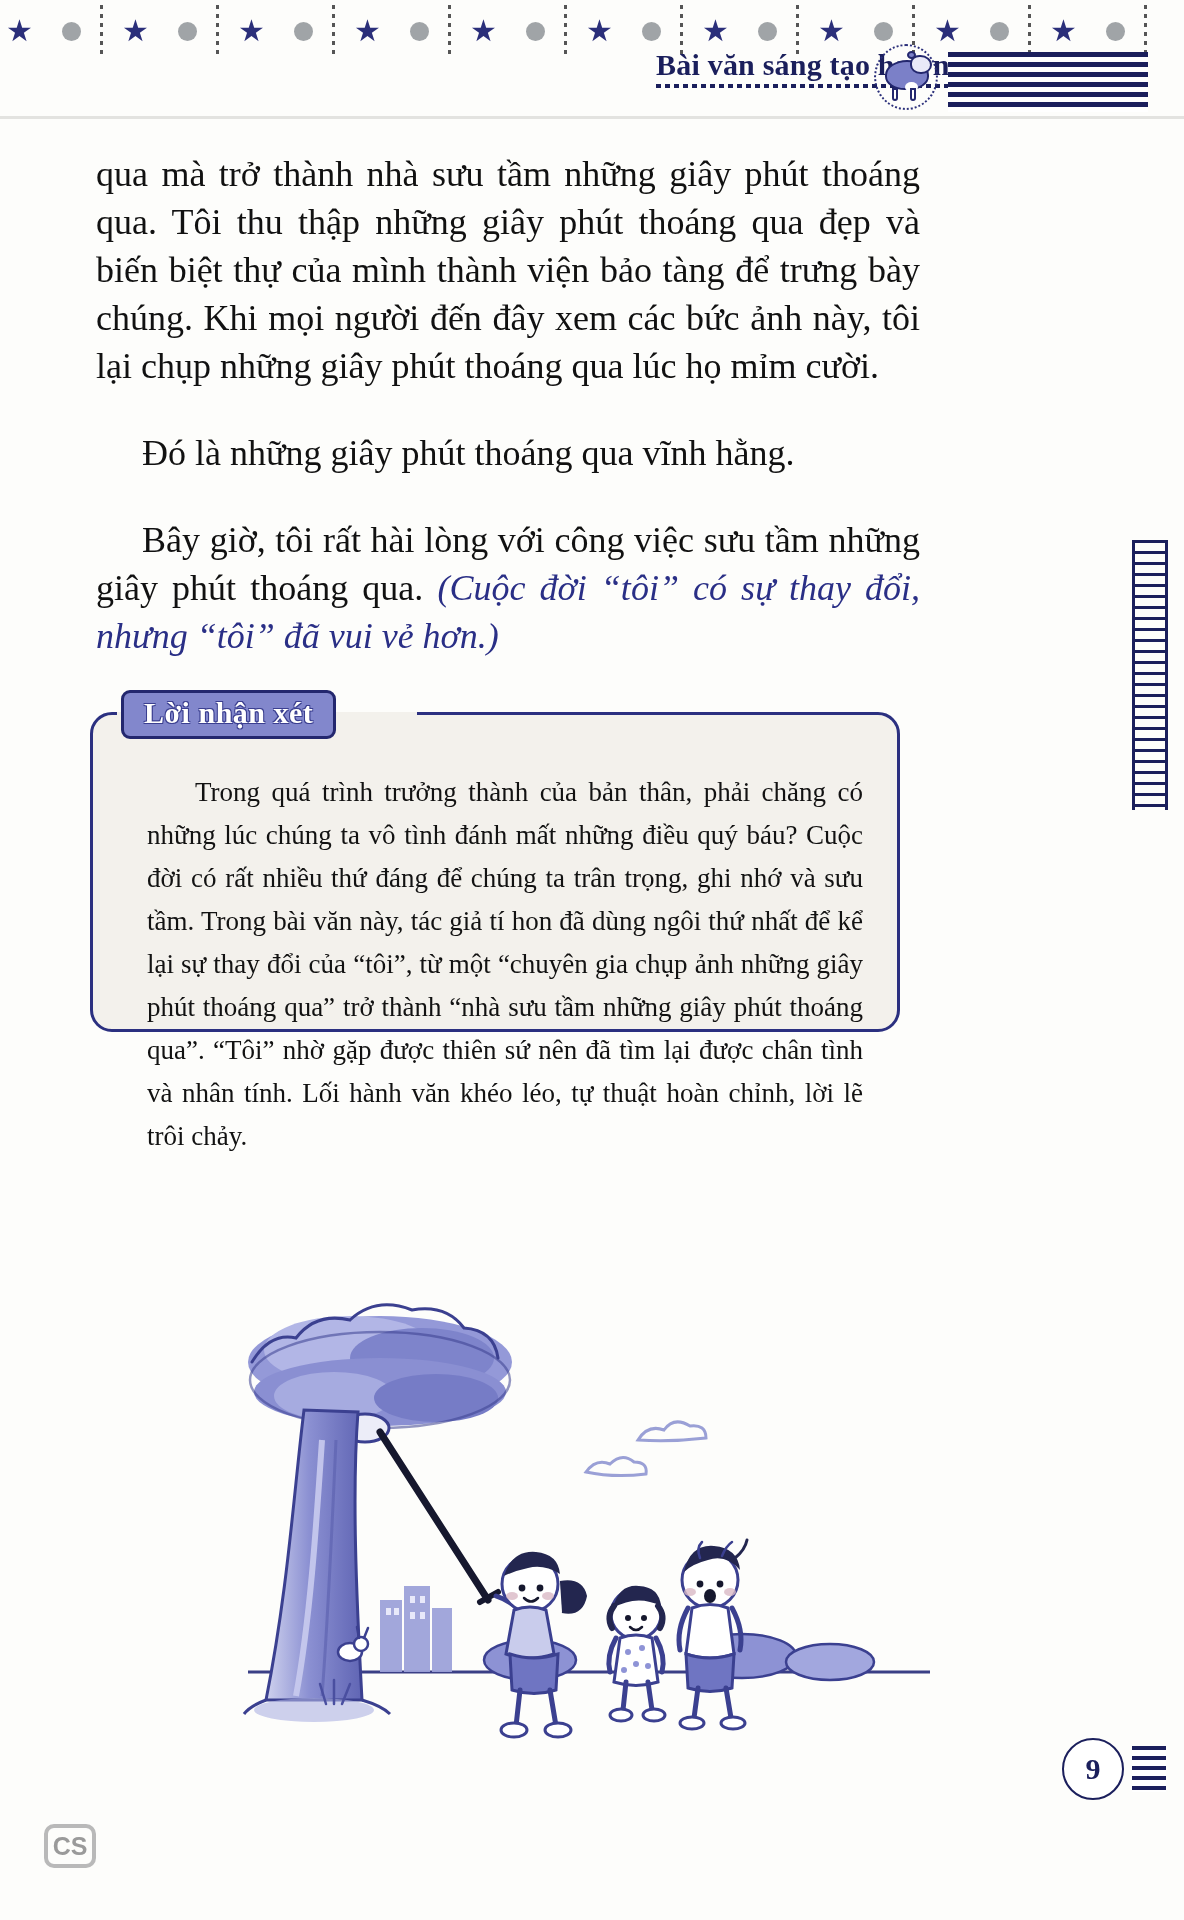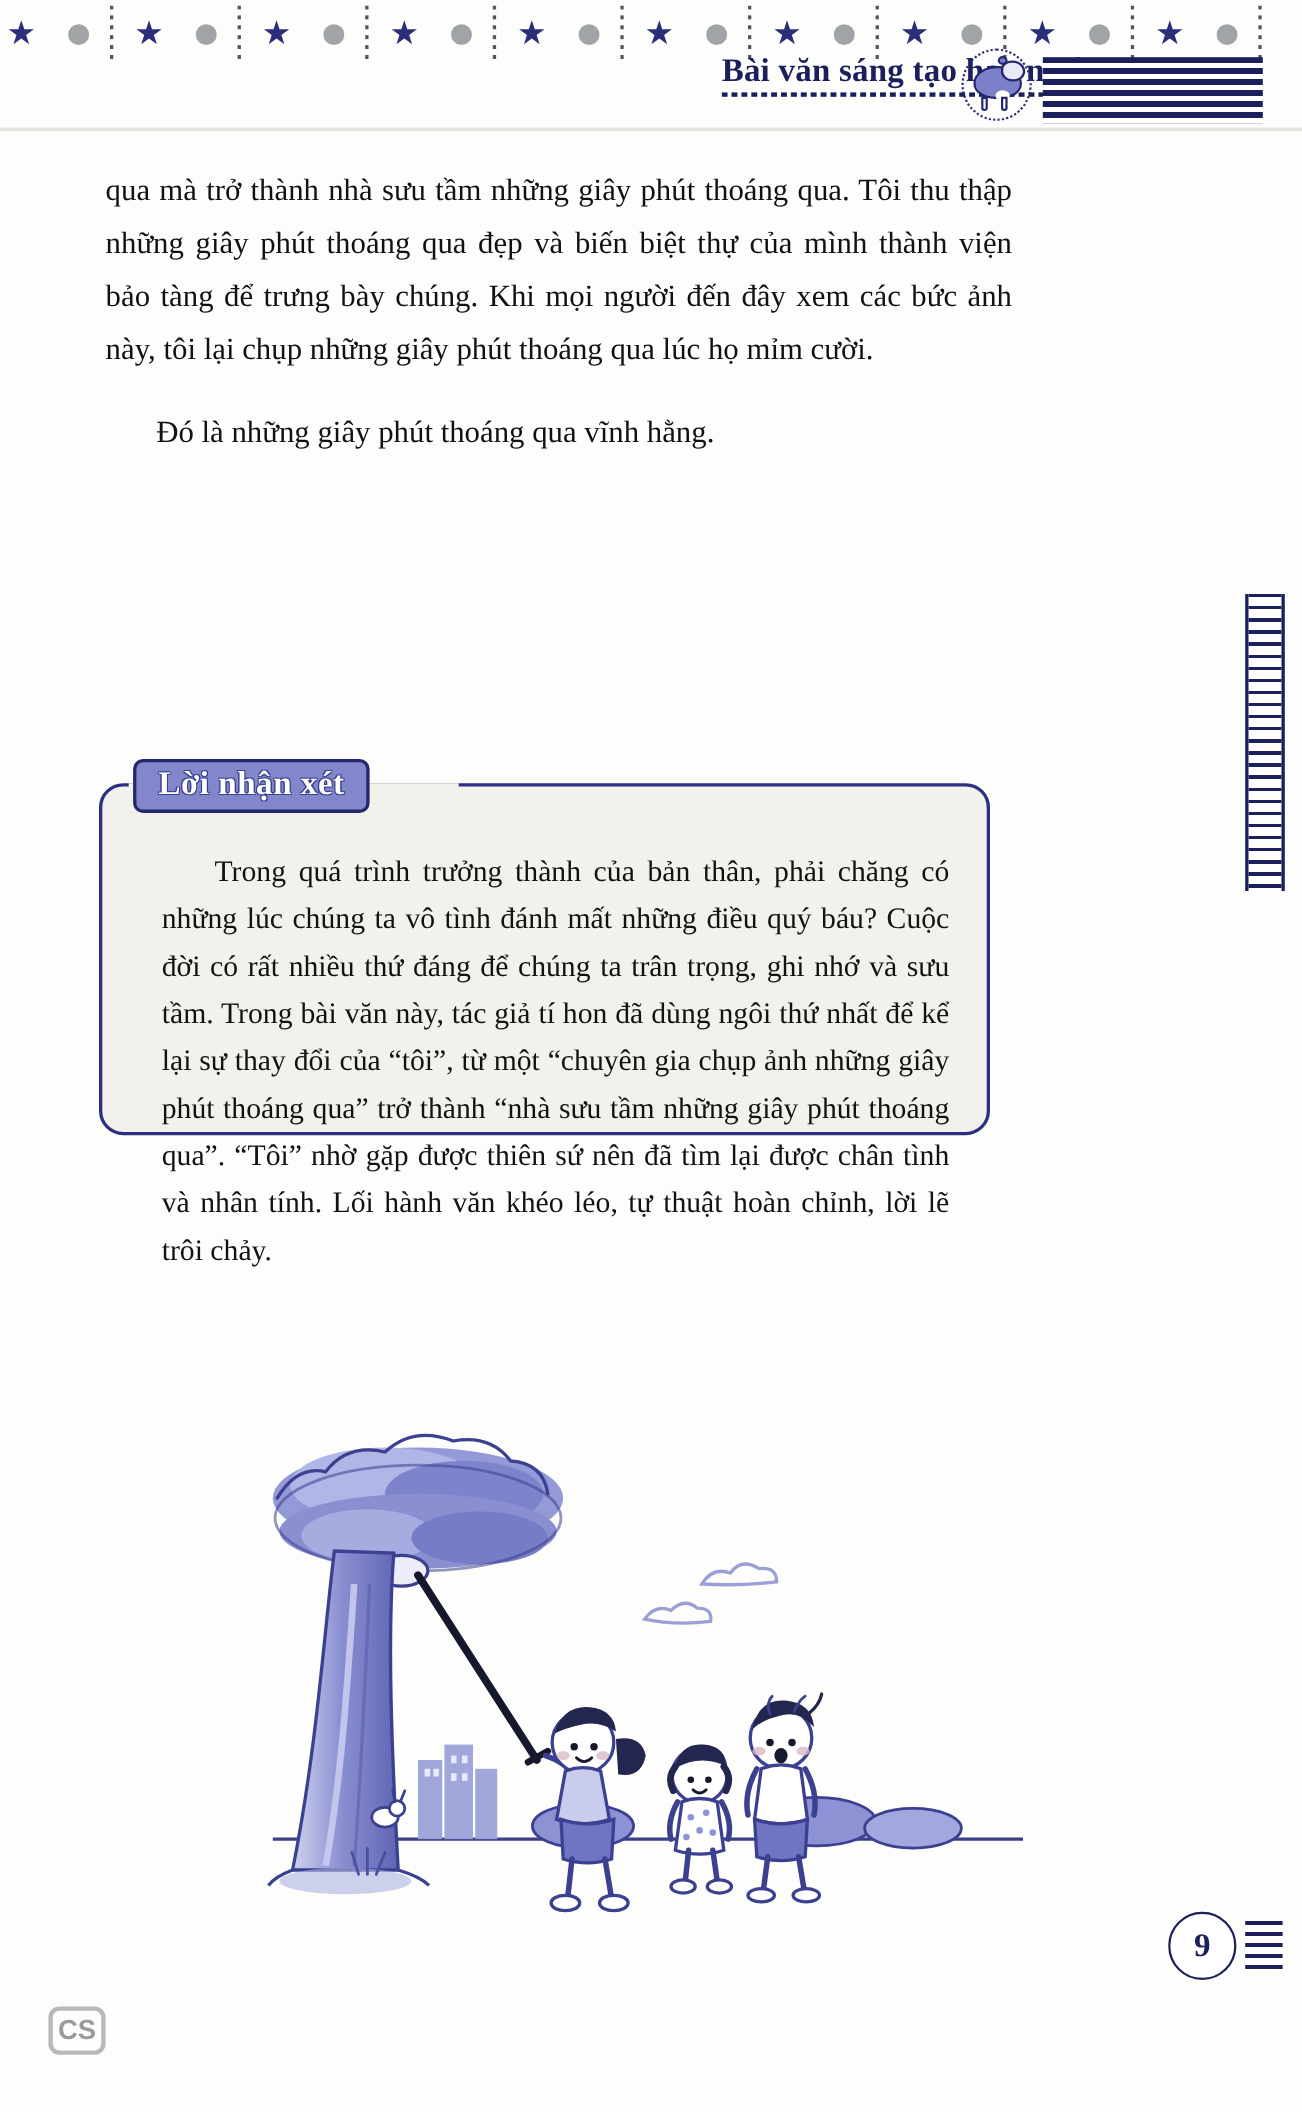--- a/index.html
+++ b/index.html
@@ -105,29 +105,29 @@
     position:absolute; left:948px; top:52px;
     width:200px; height:60px;
     background-image:repeating-linear-gradient(to bottom,#1b1f5c 0 5px, #ffffff 5px 10px);
   }
 
   
   .body-area {
     position:absolute; left:96px; top:150px; width:824px;
   }
   p.para {
-    font-size:28px;
+    font-size:36px;
     line-height:48px;
     color:#111111;
     text-align:justify;
     text-justify:inter-word;
     margin-bottom:12px;
   }
   p.para.indent { text-indent:46px; }
-  p.para.spaced { margin-top:28px; }
+  p.para.spaced { margin-top:39px; }
   .blue-ital {
     color:#2a2f86;
     font-style:italic;
   }
 
   
   .cbox {
     position:absolute; left:90px; top:712px;
     width:810px; height:320px;
     border:3px solid #2b3080;
@@ -298,20 +298,21 @@
     <span class="head"></span>
     <span class="leg" style="left:16px;"></span>
     <span class="leg" style="left:34px;"></span>
   </div>
 
   <div class="stripes"></div>
 
   <div class="body-area">
     <p class="para">qua mà trở thành nhà sưu tầm những giây phút thoáng qua. Tôi thu thập những giây phút thoáng qua đẹp và biến biệt thự của mình thành viện bảo tàng để trưng bày chúng. Khi mọi người đến đây xem các bức ảnh này, tôi lại chụp những giây phút thoáng qua lúc họ mỉm cười.</p>
     <p class="para indent spaced">Đó là những giây phút thoáng qua vĩnh hằng.</p>
+    <p class="para indent spaced"><span>Bây giờ, tôi rất hài lòng với công việc sưu tầm những giây phút thoáng qua. </span><span class="blue-ital">(Cuộc đời “tôi” có sự thay đổi, nhưng “tôi” đã vui vẻ hơn.)</span></p>
   </div>
 
   <div class="sidebar-tab"></div>
 
   <div class="cbox">
     <div class="cbox-notch"></div>
     <div class="cbox-label">Lời nhận xét</div>
     <div class="cbox-inner">
       <p>Trong quá trình trưởng thành của bản thân, phải chăng có những lúc chúng ta vô tình đánh mất những điều quý báu? Cuộc đời có rất nhiều thứ đáng để chúng ta trân trọng, ghi nhớ và sưu tầm. Trong bài văn này, tác giả tí hon đã dùng ngôi thứ nhất để kể lại sự thay đổi của “tôi”, từ một “chuyên gia chụp ảnh những giây phút thoáng qua” trở thành “nhà sưu tầm những giây phút thoáng qua”. “Tôi” nhờ gặp được thiên sứ nên đã tìm lại được chân tình và nhân tính. Lối hành văn khéo léo, tự thuật hoàn chỉnh, lời lẽ trôi chảy.</p>
     </div>

